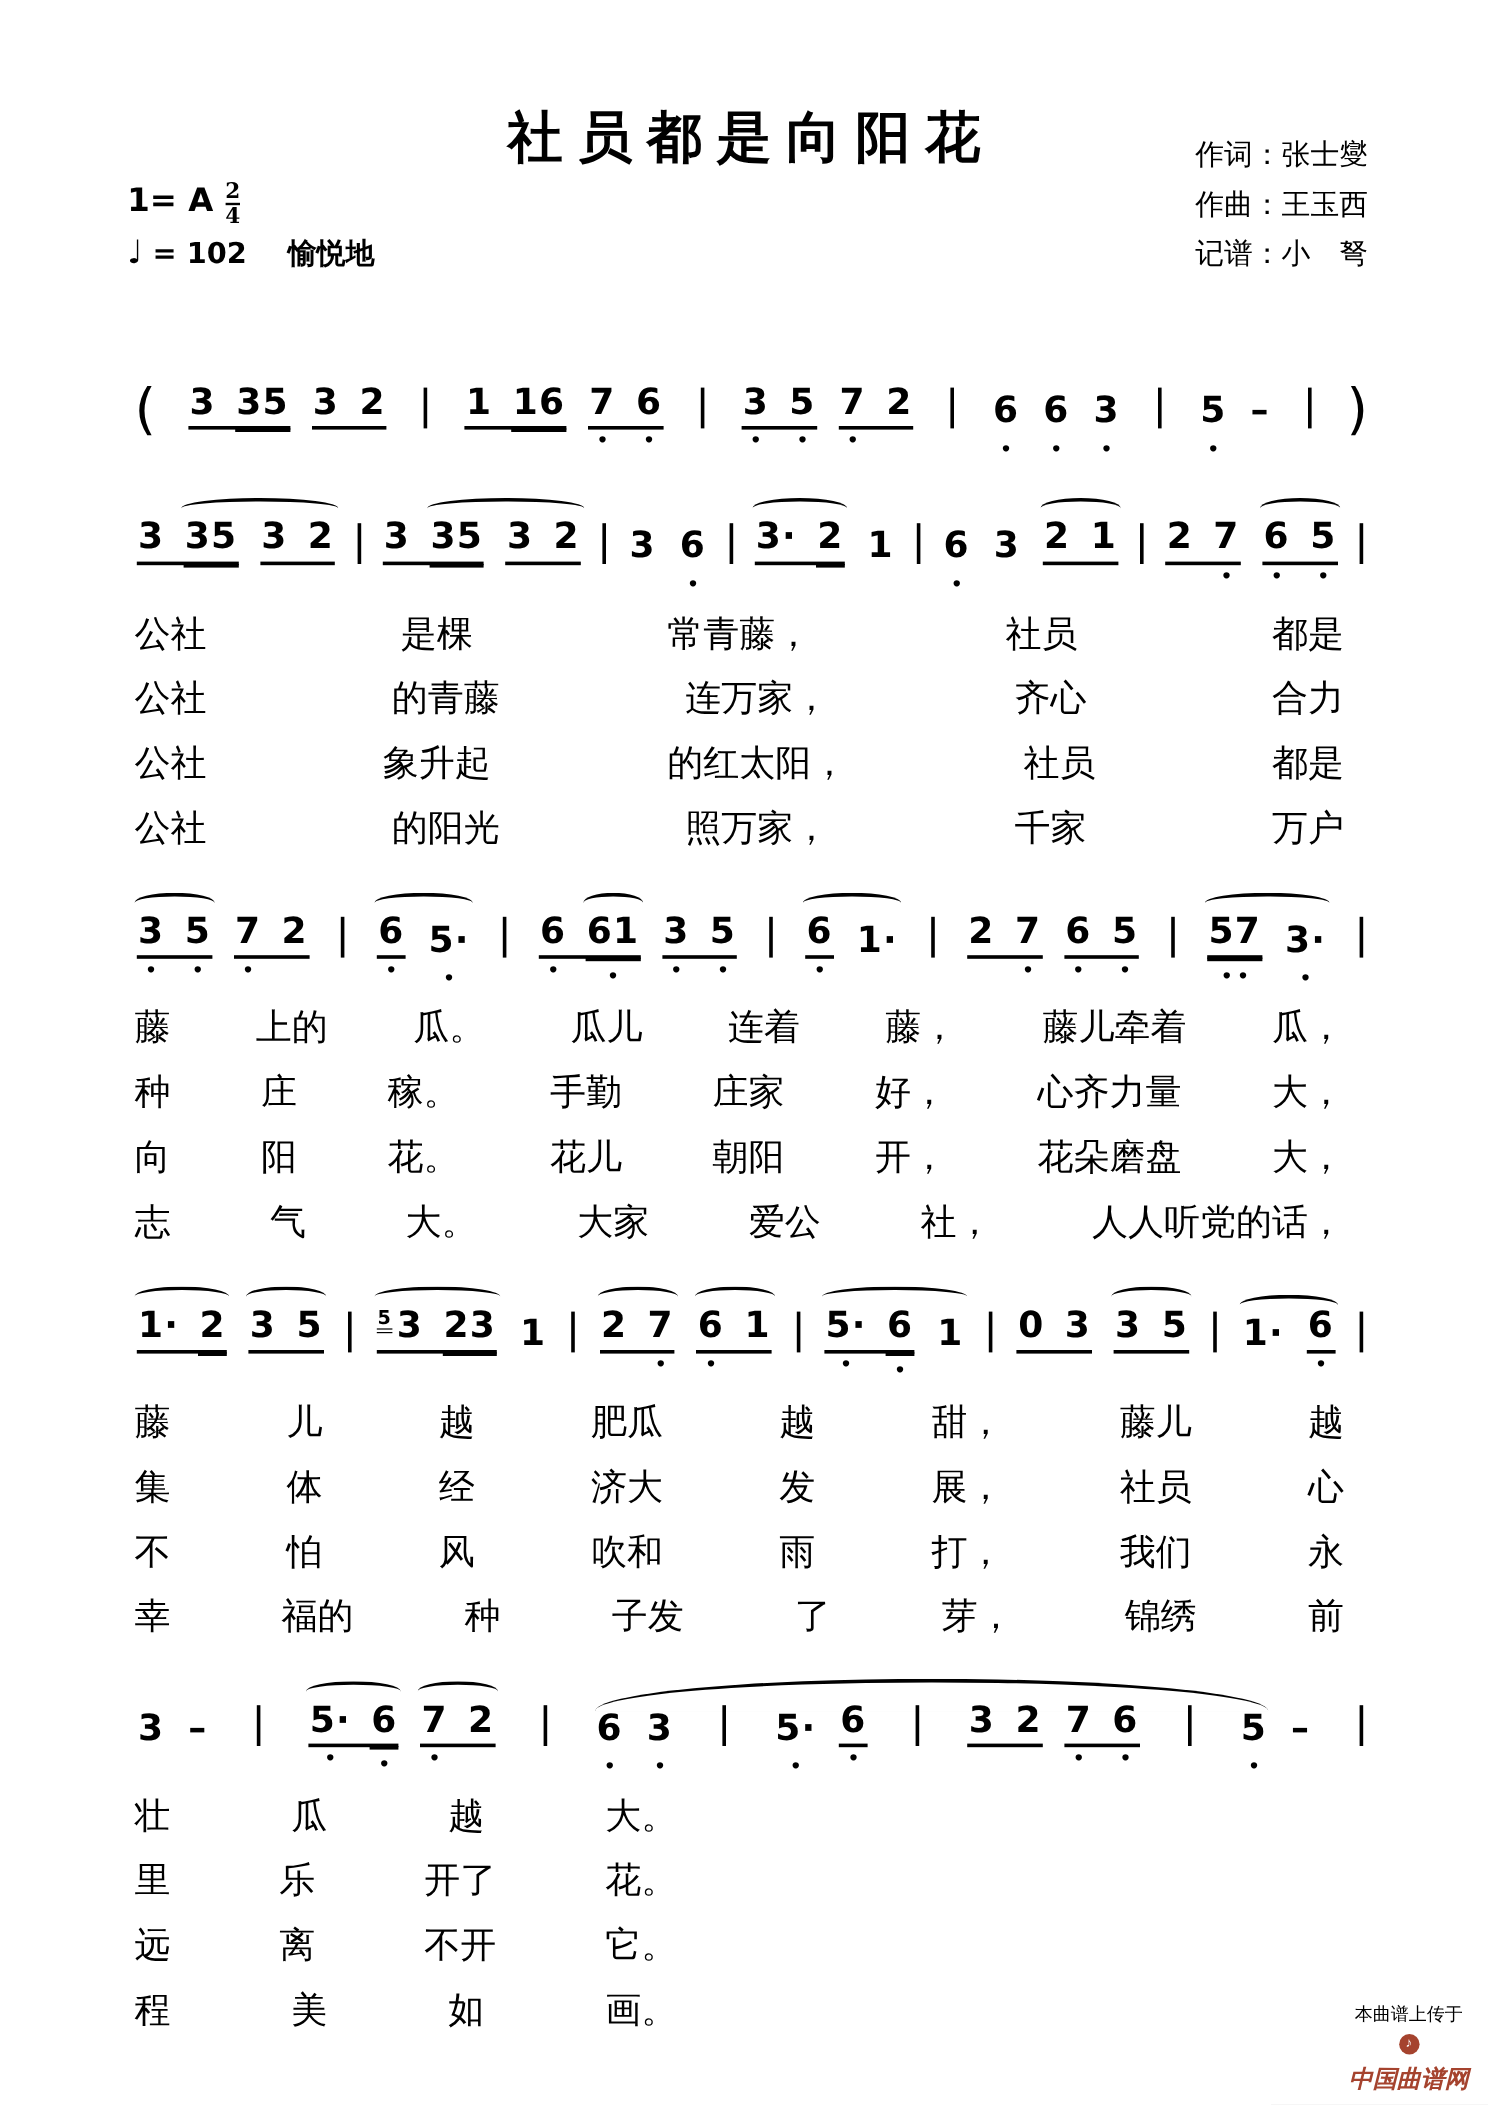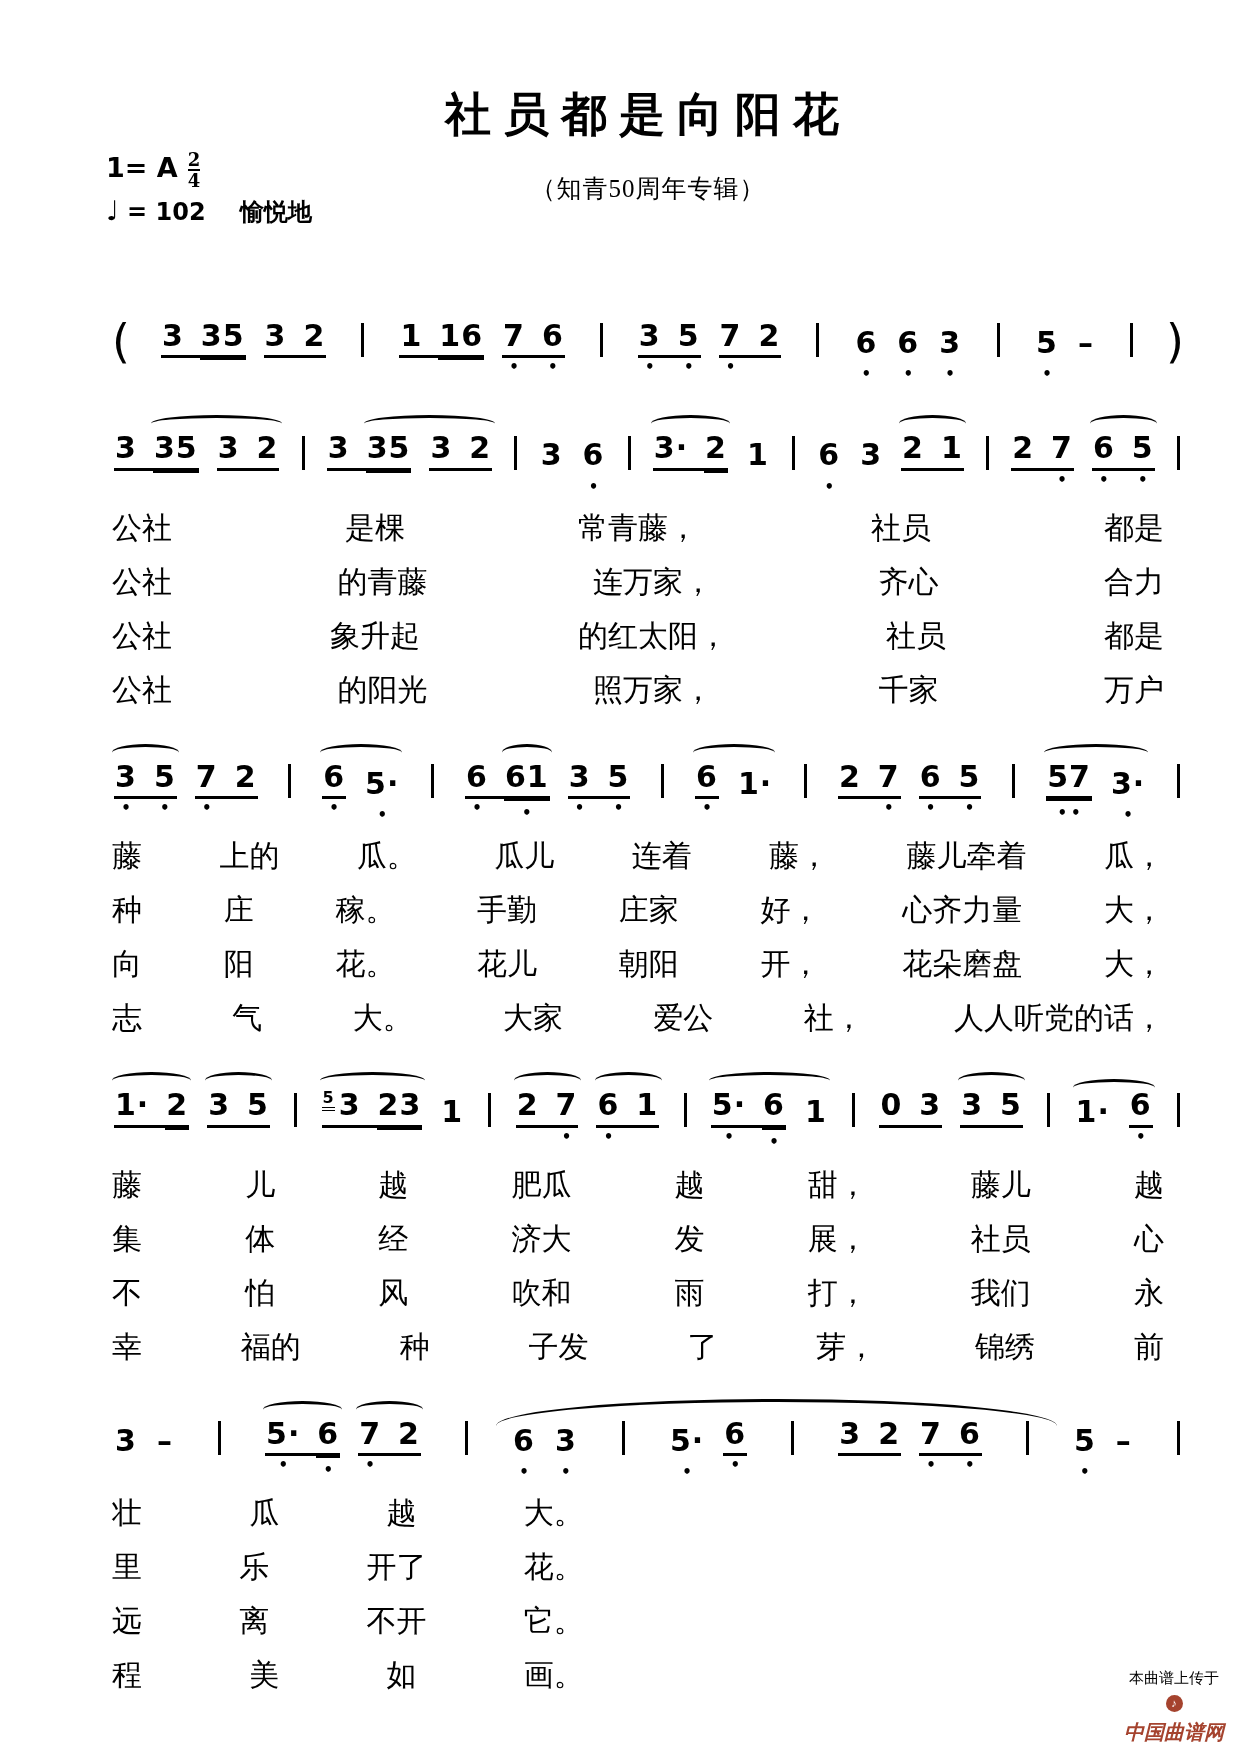--- a/index.html
+++ b/index.html
@@ -1,17 +1,17 @@
 <!DOCTYPE html>
 <html><head>
 <meta charset="utf-8">
 <style>
   html,body{margin:0;padding:0;background:#e8e8e8;font-family:"Liberation Sans",sans-serif;}
   .page{width:1240px;height:1754px;background:#ffffff;color:#000;position:relative;
-        box-sizing:border-box;padding:84px 56px 0 112px;overflow:hidden;margin:0 auto;}
+        box-sizing:border-box;padding:84px 100px 0 112px;overflow:hidden;margin:0 auto;}
   
   .hdr{position:relative;height:178px;}
   .title{font-size:46px;font-weight:700;text-align:center;letter-spacing:12px;
          font-family:"Liberation Sans",sans-serif;}
   .subtitle{font-size:25px;text-align:center;margin-top:26px;letter-spacing:1px;
             font-family:"Liberation Serif",serif;}
   .keyblock{position:absolute;left:-6px;top:64px;font-family:"DejaVu Sans",sans-serif;}
   .keyline{font-size:27px;font-weight:700;display:flex;align-items:center;}
   .frac{display:inline-flex;flex-direction:column;align-items:center;line-height:1;
         font-size:18px;font-weight:700;margin-left:10px;transform:translateY(3px);
@@ -57,35 +57,39 @@
             font-size:11px;line-height:1;}
   .brand{color:#a5432e;font-weight:700;font-style:italic;font-size:20px;
          font-family:"Liberation Serif",serif;}
 </style>
 </head>
 <body>
 
 <div class="page">
   <div class="hdr">
     <div class="title">社员都是向阳花</div>
-    <div class="subtitle">（知青50周年专辑）</div>
     <div class="keyblock">
       <div class="keyline">
         <span>1= A</span>
         <span class="frac">
           <span class="num">2</span>
           <span class="den">4</span>
         </span>
       </div>
       <div class="tempoline">
         <span class="glyph">♩</span>
         <span>= 102</span>
         <span class="mood">愉悦地</span>
       </div>
     </div>
+    <div class="credits">
+      <div>作词：张士燮</div>
+      <div>作曲：王玉西</div>
+      <div>记谱：小　弩</div>
+    </div>
   </div>
 
   <div>
       <div class="system">
         <div class="music-line">
           <span class="paren">(</span>
           <div class="bar">
             <span class="grp beam">
               <span class="note">
                 <span class="txt">3</span>

